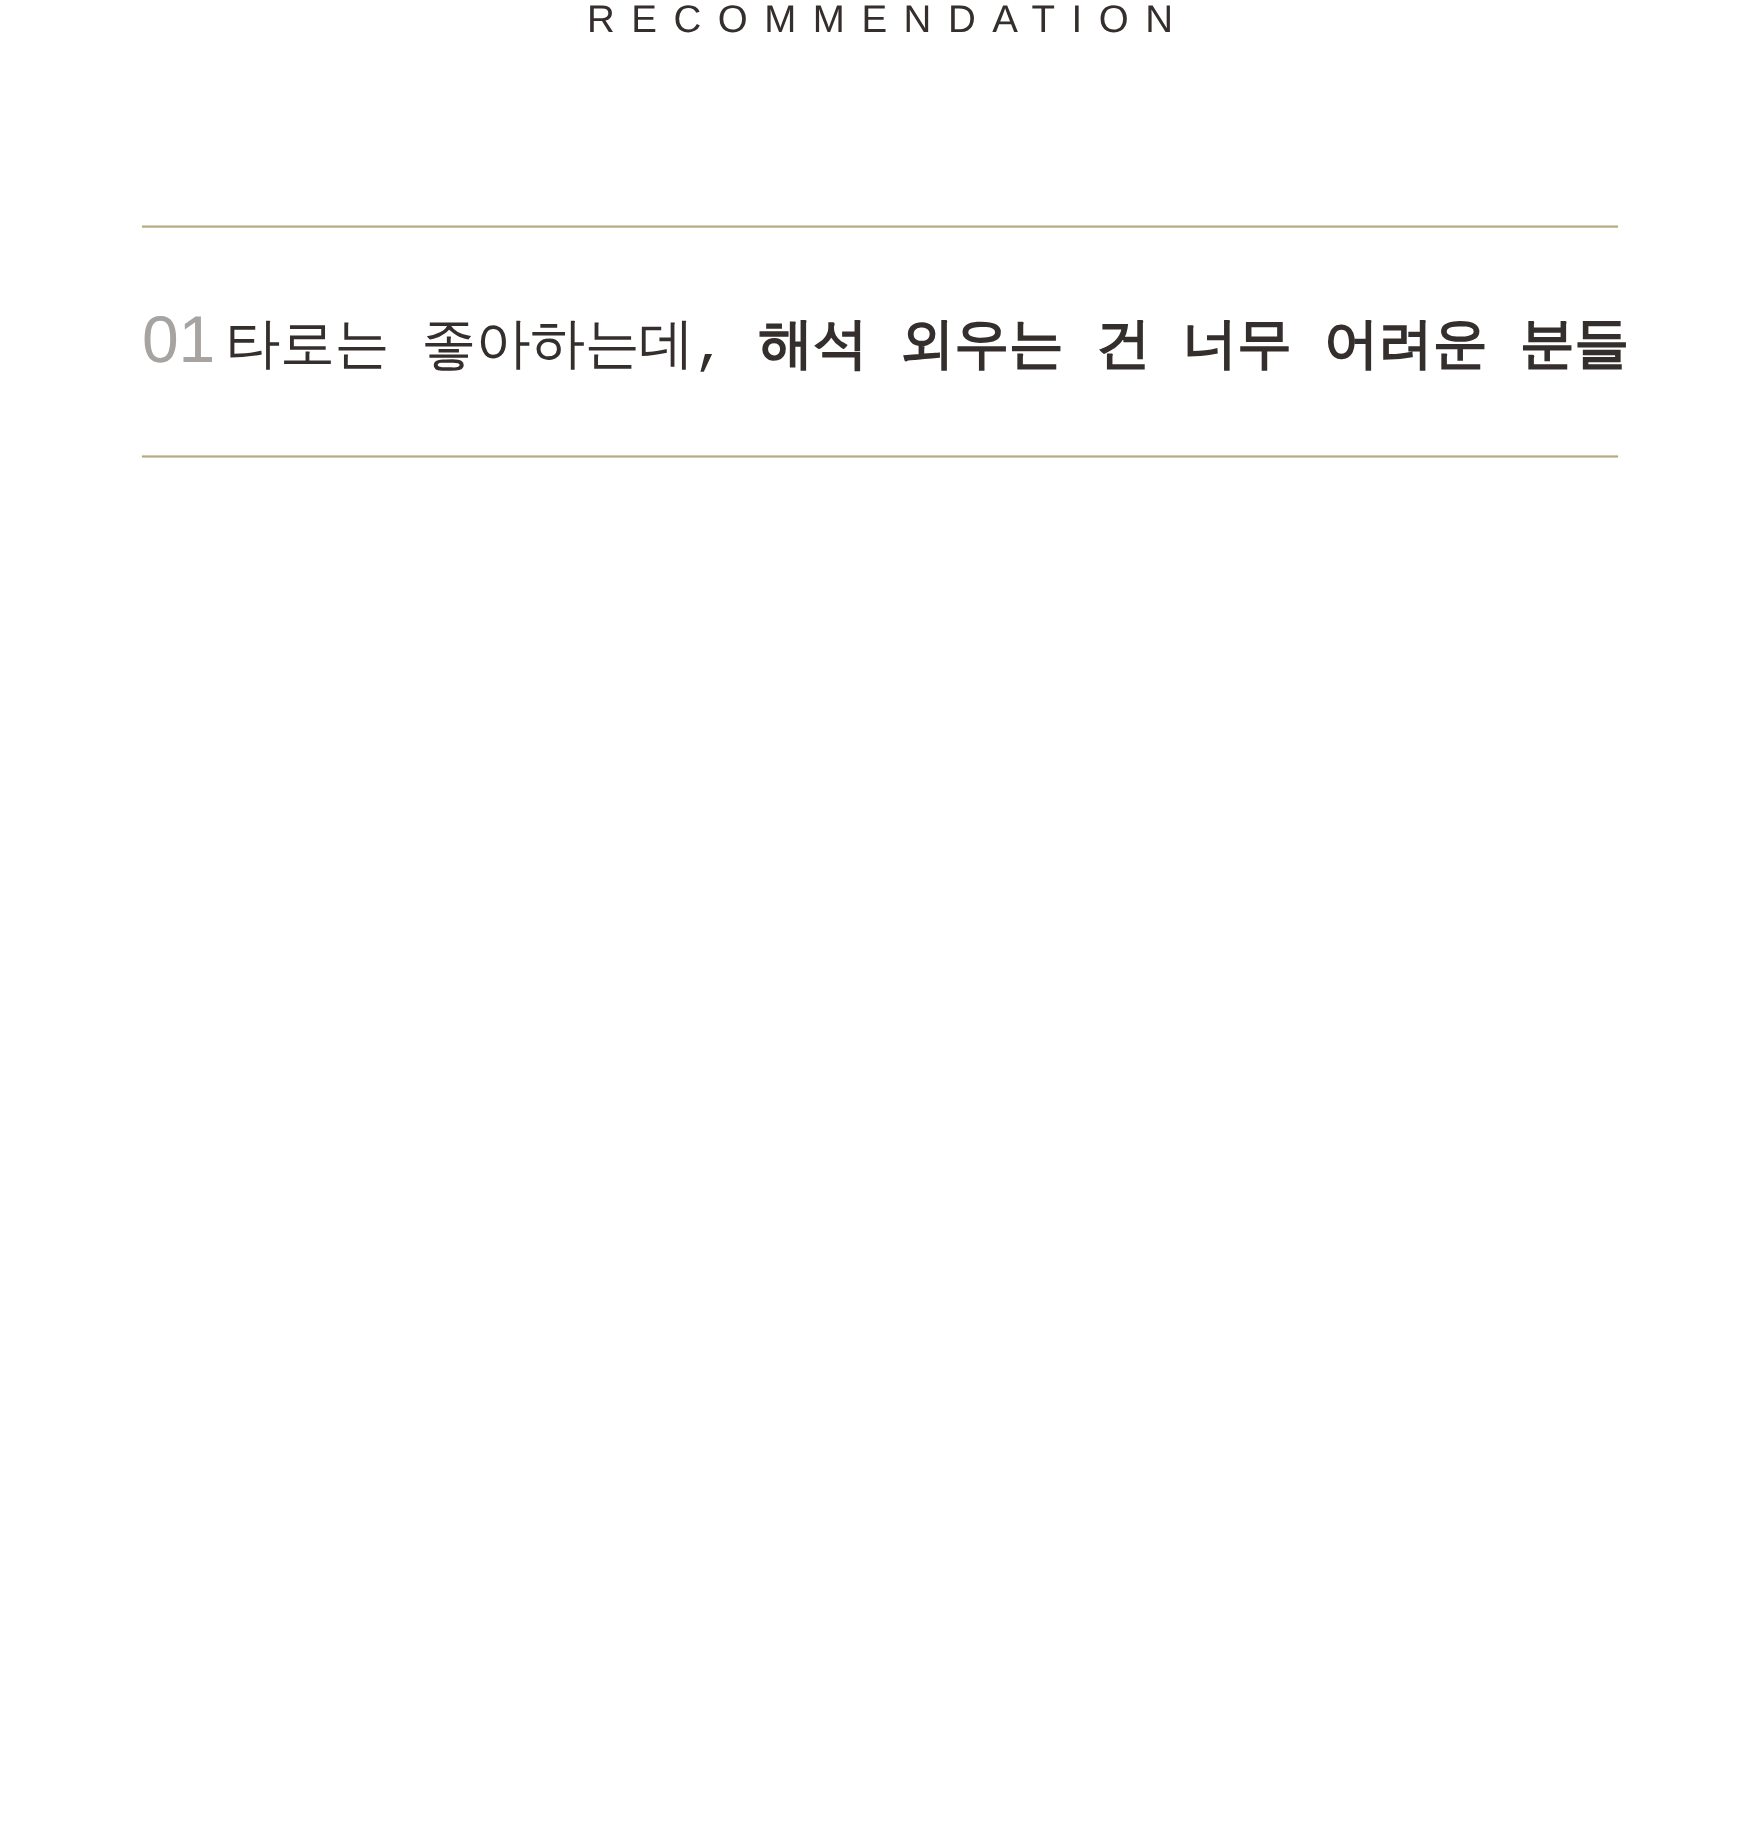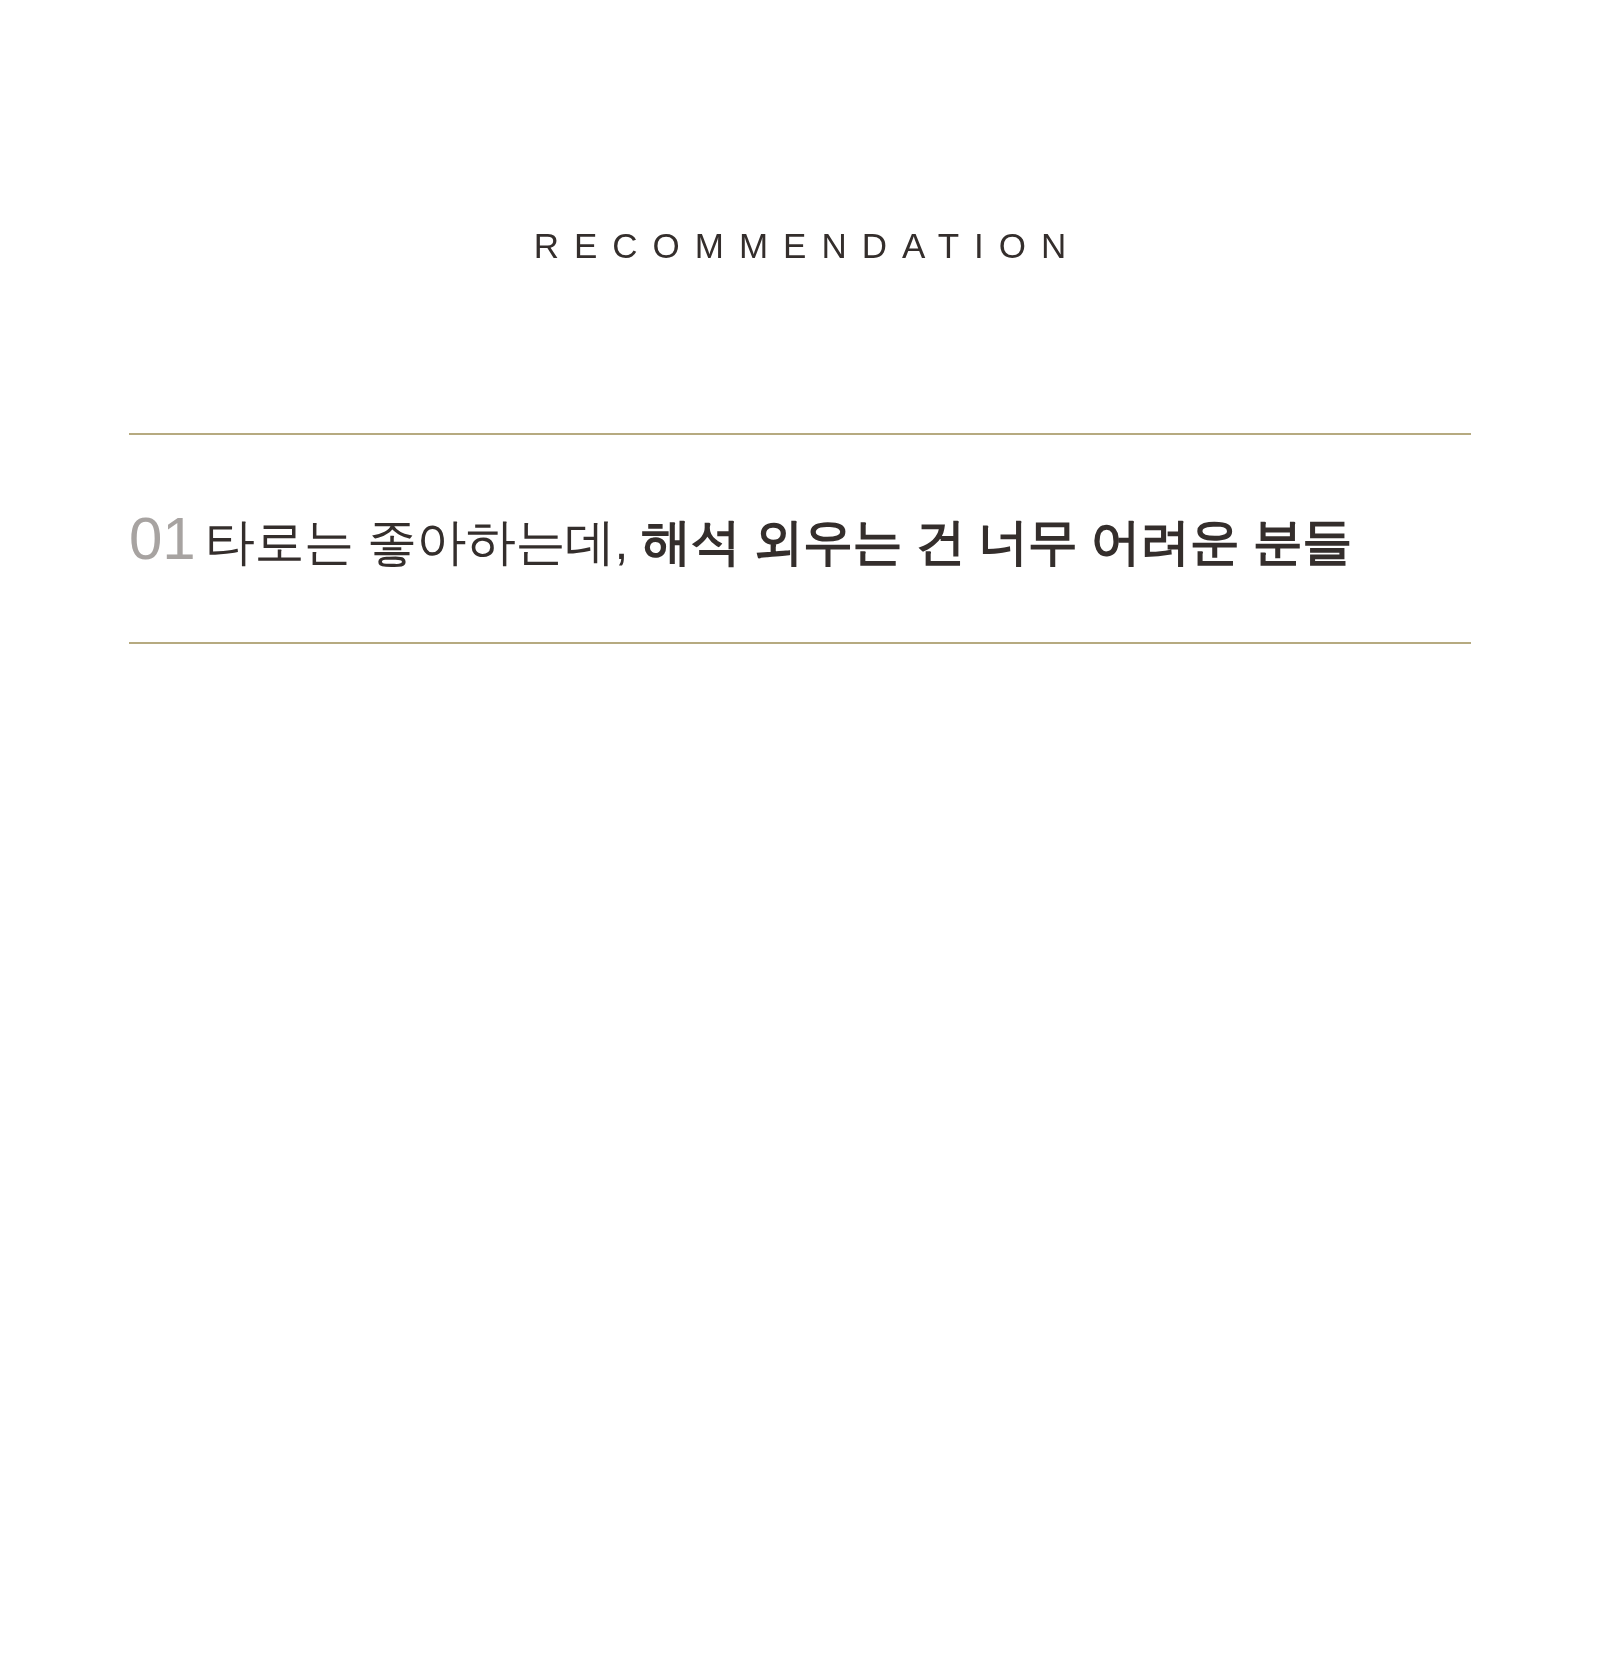--- a/index.html
+++ b/index.html
@@ -7,21 +7,20 @@
   body {
     width: 1600px;
     height: 1670px;
     overflow: hidden;
     font-family: "Liberation Sans", sans-serif;
     color: var(--text-dark, #342e2c);
   }
   .page {
     width: 1600px;
     height: 1356px;
-    padding-top: 228px;
     background: #ffffff;
   }
   .eyebrow {
     text-align: center;
     font-size: 35px;
     font-weight: 400;
     line-height: 1;
     letter-spacing: 15px;
     text-indent: 15px; 
     color: var(--text-dark, #342e2c);
@@ -54,20 +53,21 @@
     display: inline-block;
     width: 76px;
     font-size: 60px;
     font-weight: 400;
     color: var(--num-gray, #a7a3a1);
   }
   .rec-text {
     font-size: 50px;
     letter-spacing: -0.5px;
     color: var(--text-dark, #342e2c);
+    font-family: Liberation Mono, monospace;
   }
   .rec-text .seg { font-weight: 400; }
   .rec-text .seg.bold { font-weight: 700; }
 </style>
 </head>
 <body style="background: rgb(255, 255, 255);">
 
 <div class="page">
   <div class="eyebrow">RECOMMENDATION</div>
   <div class="rec-list">

